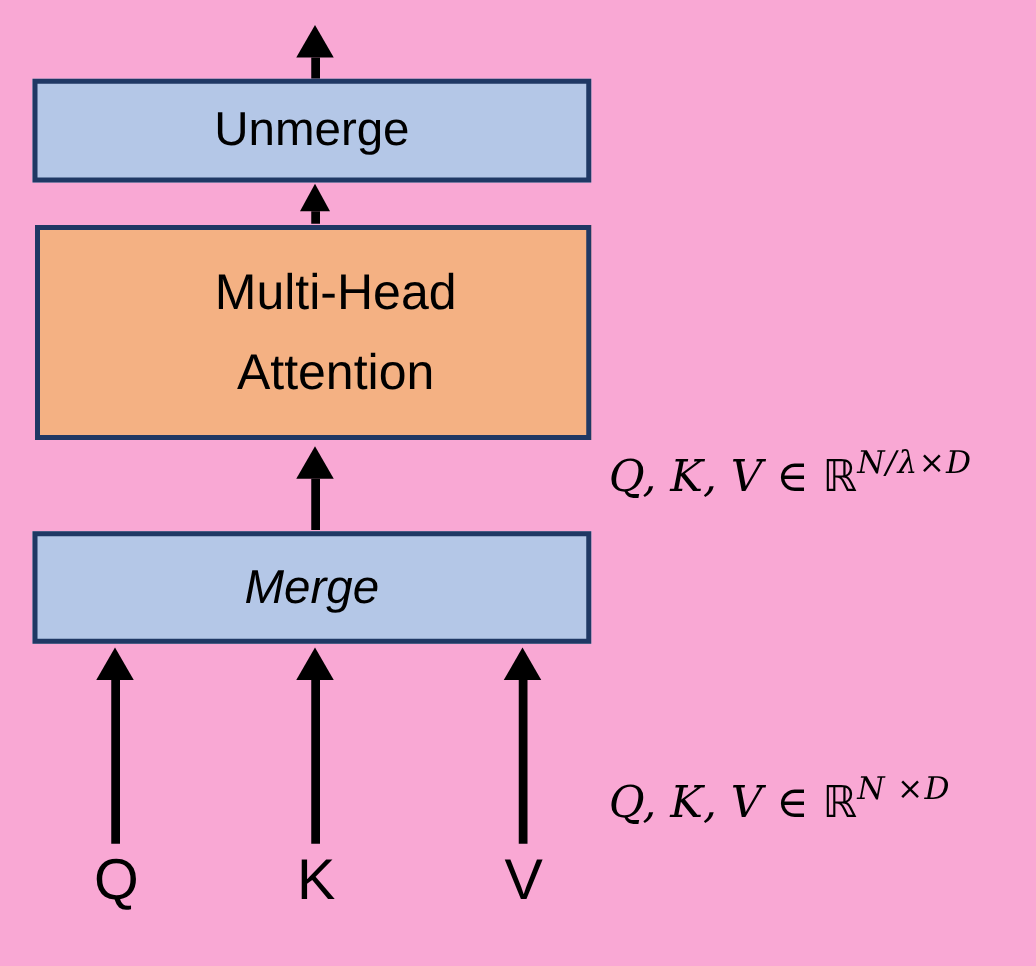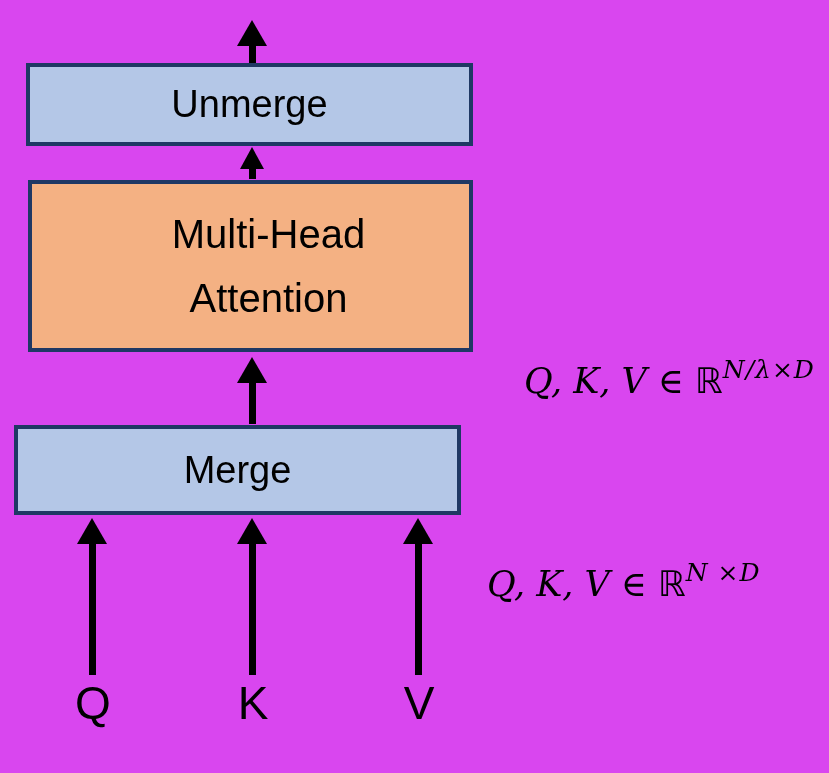--- a/index.html
+++ b/index.html
@@ -5,21 +5,21 @@
   html, body {
     margin: 0;
     padding: 0;
     background: #ffffff;
     font-family: "Liberation Sans", sans-serif;
   }
   .canvas {
     position: relative;
     width: 829px;
     height: 773px;
-    background: #d946ef;
+    background: #f9a8d4;
     overflow: hidden;
   }
   
   .node {
     position: absolute;
     box-sizing: border-box;
     border: 4px solid #1F3864;
     display: flex;
     align-items: center;
     justify-content: center;
@@ -37,23 +37,24 @@
     left: 28px; top: 180px;
     width: 445px; height: 172px;
     font-size: 40px;
     line-height: 1.6;
   }
   .node-mha .wrap-label {
     display: inline-block;
     width: 260px; 
   }
   .node-merge {
-    left: 14px; top: 425px;
+    left: 26px; top: 425px;
     width: 447px; height: 90px;
     font-size: 38px;
+    font-style: italic;
   }
   
   .arrow {
     position: absolute;
     display: flex;
     flex-direction: column;
     align-items: center;
   }
   .arrow .head {
     width: 0; height: 0;
@@ -91,22 +92,22 @@
   .in-label-v { left: 379px; }
   
   .annotation {
     position: absolute;
     left: 487px;
     font-family: "DejaVu Serif", "Liberation Serif", serif;
     font-size: 35px;
     color: #000000;
     white-space: nowrap;
   }
-  .annotation-upper { top: 357px; margin-left: 37px; }
-  .annotation-lower { top: 560px; }
+  .annotation-upper { top: 357px; }
+  .annotation-lower { top: 618px; }
   .math-it { font-style: italic; }
   .math-bb { font-style: normal; font-family: "DejaVu Sans", sans-serif; }
   .annotation sup {
     font-size: 25px;
     font-style: italic;
     position: relative;
     top: -2px;
     letter-spacing: 1px;
   }
 </style>

